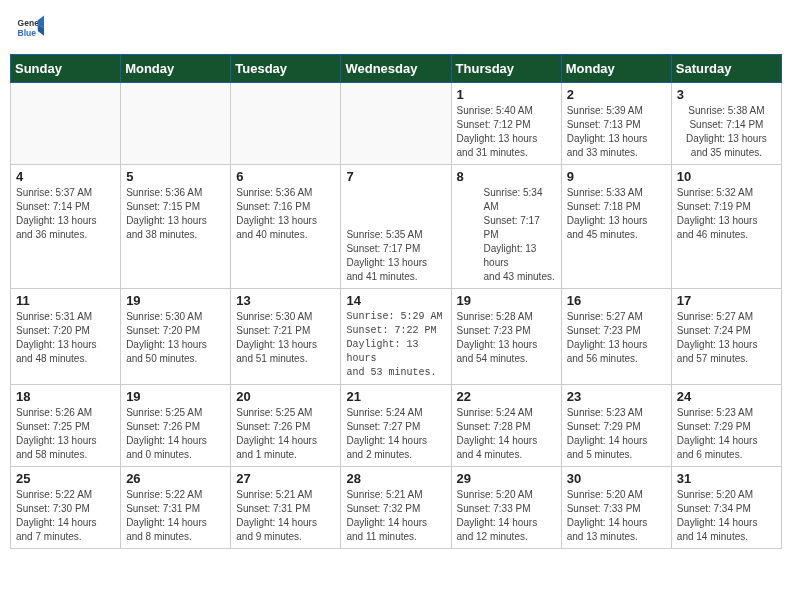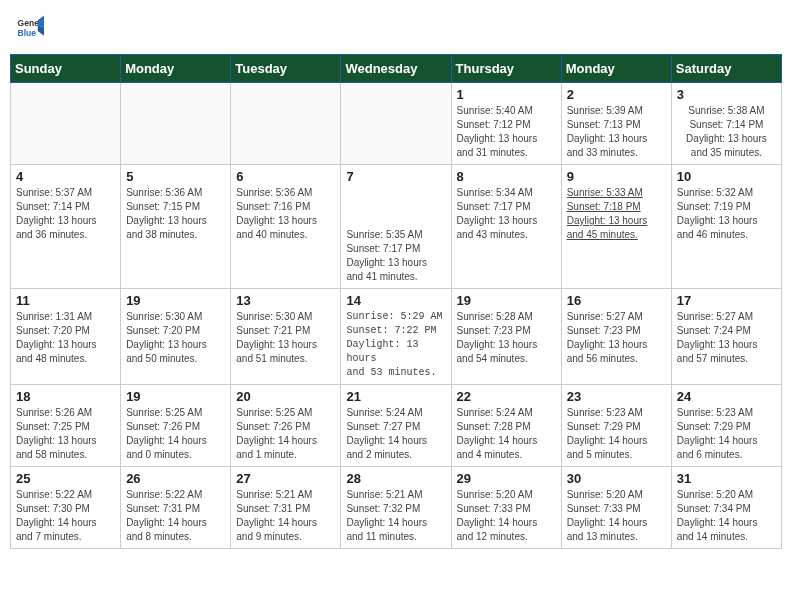--- a/index.html
+++ b/index.html
@@ -160,44 +160,44 @@
         </td>
         <td>
           <div class="day-number">7</div>
           <div class="day-info" style="white-space: pre-line; margin-top: 44px;">Sunrise: 5:35 AM
 Sunset: 7:17 PM
 Daylight: 13 hours
 and 41 minutes.</div>
         </td>
         <td>
           <div class="day-number">8</div>
-          <div class="day-info" style="white-space: pre-line;">Sunrise: 5:34 AM
+          <div class="day-info" style="white-space: pre-line; margin-left: 27px;">Sunrise: 5:34 AM
 Sunset: 7:17 PM
 Daylight: 13 hours
 and 43 minutes.</div>
         </td>
         <td>
           <div class="day-number">9</div>
-          <div class="day-info" style="white-space: pre-line; text-decoration: underline;">Sunrise: 5:33 AM
+          <div class="day-info" style="white-space: pre-line;">Sunrise: 5:33 AM
 Sunset: 7:18 PM
 Daylight: 13 hours
 and 45 minutes.</div>
         </td>
         <td>
           <div class="day-number">10</div>
           <div class="day-info" style="white-space: pre-line;">Sunrise: 5:32 AM
 Sunset: 7:19 PM
 Daylight: 13 hours
 and 46 minutes.</div>
         </td>
       </tr>
       <tr>
         <td>
           <div class="day-number">11</div>
-          <div class="day-info" style="white-space: pre-line;">Sunrise: 1:31 AM
+          <div class="day-info" style="white-space: pre-line;">Sunrise: 5:31 AM
 Sunset: 7:20 PM
 Daylight: 13 hours
 and 48 minutes.</div>
         </td>
         <td>
           <div class="day-number">19</div>
           <div class="day-info" style="white-space: pre-line;">Sunrise: 5:30 AM
 Sunset: 7:20 PM
 Daylight: 13 hours
 and 50 minutes.</div>

